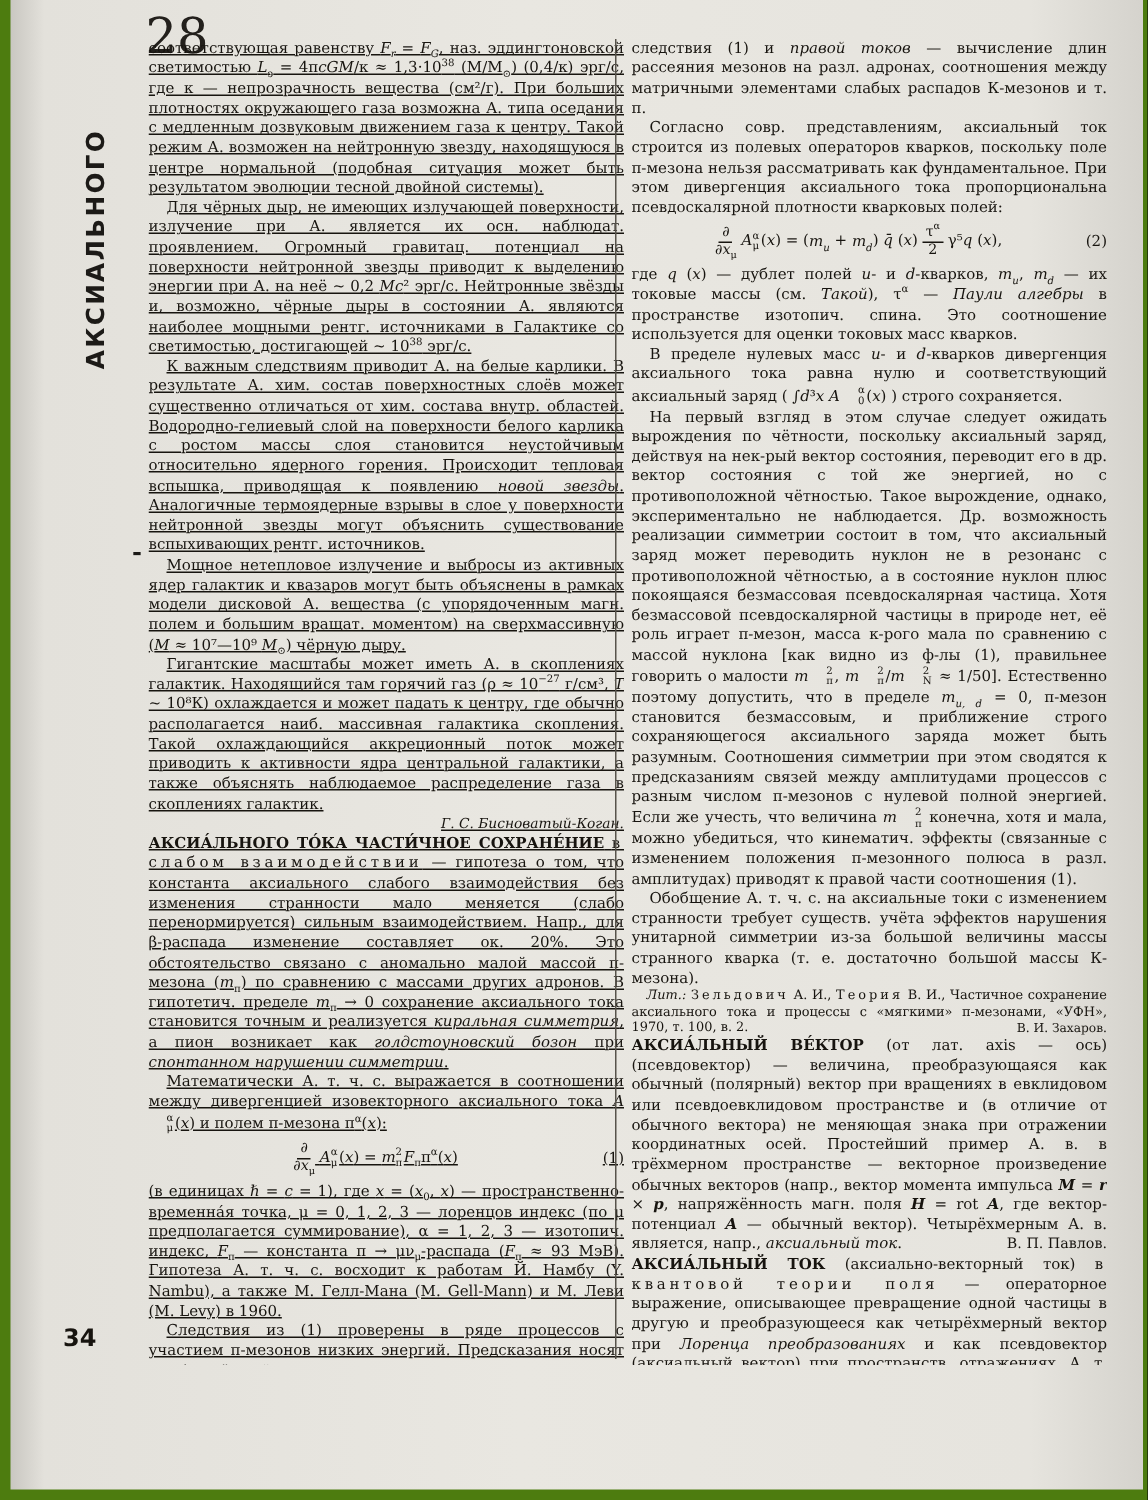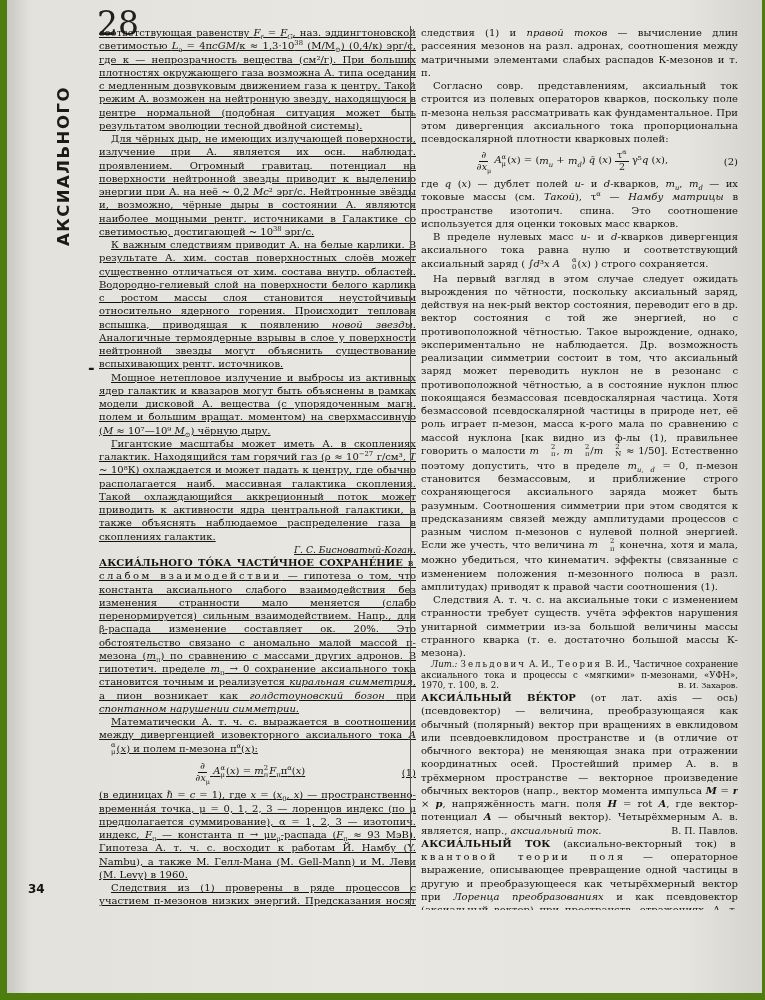--- a/index.html
+++ b/index.html
@@ -3,21 +3,21 @@
 <meta charset="utf-8">
 <style>
   html,body{margin:0;padding:0;background:#0b0b0a;}
   .scan{position:relative;width:765px;height:1000px;overflow:hidden;background:#4d7c0f;font-family:"DejaVu Serif",serif;}
   .paper{position:absolute;left:7px;top:0;right:3px;bottom:7px;
     background:linear-gradient(90deg,#c9c7c1 0,#e3e1db 3%,#e9e7e1 45%,#e6e4de 90%,#d5d3cd 100%);}
   .pagenum-top{position:absolute;left:97px;top:4px;font-size:33px;color:#23201c;}
   .margin-label{position:absolute;left:54px;top:86px;writing-mode:vertical-rl;transform:rotate(180deg);
     font-family:"DejaVu Sans",sans-serif;font-weight:bold;font-size:16.5px;letter-spacing:1.5px;color:#1c1a17;}
   .margin-dash{position:absolute;left:88px;top:358px;font-weight:bold;color:#1c1a17;}
-  .pagenum-bottom{position:absolute;left:28px;top:882px;font-family:"DejaVu Sans",sans-serif;font-weight:bold;font-size:12px;color:#17140f;}
+  .pagenum-bottom{position:absolute;left:42px;top:882px;font-family:"DejaVu Sans",sans-serif;font-weight:bold;font-size:16px;color:#17140f;}
   .divider{position:absolute;left:410px;top:26px;width:1px;height:880px;background:#57534b;}
   .col{position:absolute;top:26px;width:317px;height:884px;overflow:hidden;
     font-size:10px;line-height:13.25px;color:#17140f;text-align:justify;}
   .col.left{left:99px;text-decoration:underline;}
   .col.right{left:421px;}
   .block{margin:0;}
   .block.body{text-indent:12px;}
   .block.flush{text-indent:0;}
   .block.entry{text-indent:0;}
   .block.lit{font-size:8.6px;line-height:10.6px;text-indent:10px;}
@@ -84,36 +84,36 @@
             <span>∂<i>x</i><sub>μ</sub></span>
           </span>&nbsp;<i>A</i><span class="ss">
             <sup>α</sup>
             <sub>μ</sub>
           </span>(<i>x</i>) = (<i>m<sub>u</sub></i> + <i>m<sub>d</sub></i>) <i>q̄</i> (<i>x</i>) <span class="frac">
             <span>τ<sup>α</sup></span>
             <span>2</span>
           </span> γ⁵<i>q</i> (<i>x</i>),</span>
         <span class="f-num">(2)</span>
       </div>
-      <div class="block flush">где <i>q</i> (<i>x</i>) — дублет полей <i>u</i>- и <i>d</i>-кварков, <i>m<sub>u</sub></i>, <i>m<sub>d</sub></i> — их токовые массы (см. <i>Такой</i>), τ<sup>α</sup> — <i>Намбу матрицы</i> в пространстве изотопич. спина. Это соотношение используется для оценки токовых масс кварков.</div>
+      <div class="block flush">где <i>q</i> (<i>x</i>) — дублет полей <i>u</i>- и <i>d</i>-кварков, <i>m<sub>u</sub></i>, <i>m<sub>d</sub></i> — их токовые массы (см. <i>Такой</i>), τ<sup>α</sup> — <i>Паули алгебры</i> в пространстве изотопич. спина. Это соотношение используется для оценки токовых масс кварков.</div>
       <div class="block body">В пределе нулевых масс <i>u</i>- и <i>d</i>-кварков дивергенция аксиального тока равна нулю и соответствующий аксиальный заряд ( ∫<i>d</i>³<i>x A</i><span class="ss">
           <sup>α</sup>
           <sub>0</sub>
         </span>(<i>x</i>) ) строго сохраняется.</div>
       <div class="block body">На первый взгляд в этом случае следует ожидать вырождения по чётности, поскольку аксиальный заряд, действуя на нек-рый вектор состояния, переводит его в др. вектор состояния с той же энергией, но с противоположной чётностью. Такое вырождение, однако, экспериментально не наблюдается. Др. возможность реализации симметрии состоит в том, что аксиальный заряд может переводить нуклон не в резонанс с противоположной чётностью, а в состояние нуклон плюс покоящаяся безмассовая псевдоскалярная частица. Хотя безмассовой псевдоскалярной частицы в природе нет, её роль играет π-мезон, масса к-рого мала по сравнению с массой нуклона [как видно из ф-лы (1), правильнее говорить о малости <i>m</i><span class="ss">
           <sup>2</sup>
           <sub>π</sub>
         </span>, <i>m</i><span class="ss">
           <sup>2</sup>
           <sub>π</sub>
         </span>/<i>m</i><span class="ss">
           <sup>2</sup>
           <sub>N</sub>
         </span> ≈ 1/50]. Естественно поэтому допустить, что в пределе <i>m<sub>u, d</sub></i> = 0, π-мезон становится безмассовым, и приближение строго сохраняющегося аксиального заряда может быть разумным. Соотношения симметрии при этом сводятся к предсказаниям связей между амплитудами процессов с разным числом π-мезонов с нулевой полной энергией. Если же учесть, что величина <i>m</i><span class="ss">
           <sup>2</sup>
           <sub>π</sub>
         </span> конечна, хотя и мала, можно убедиться, что кинематич. эффекты (связанные с изменением положения π-мезонного полюса в разл. амплитудах) приводят к правой части соотношения (1).</div>
-      <div class="block body">Следствия А. т. ч. с. на аксиальные токи с изменением странности требует существ. учёта эффектов нарушения унитарной симметрии из-за большой величины массы странного кварка (т. е. достаточно большой массы К-мезона).</div>
+      <div class="block body">Обобщение А. т. ч. с. на аксиальные токи с изменением странности требует существ. учёта эффектов нарушения унитарной симметрии из-за большой величины массы странного кварка (т. е. достаточно большой массы К-мезона).</div>
       <div class="block lit"><i>Лит.:</i> <span class="sp2">Зельдович</span> А. И., <span class="sp2">Теория</span> В. И., Частичное сохранение аксиального тока и процессы с «мягкими» π-мезонами, «УФН», 1970, т. 100, в. 2. <span class="sig">В. И. Захаров.</span></div>
       <div class="block entry"><b>АКСИА́ЛЬНЫЙ ВЕ́КТОР</b> (от лат. axis — ось) (псевдовектор) — величина, преобразующаяся как обычный (полярный) вектор при вращениях в евклидовом или псевдоевклидовом пространстве и (в отличие от обычного вектора) не меняющая знака при отражении координатных осей. Простейший пример А. в. в трёхмерном пространстве — векторное произведение обычных векторов (напр., вектор момента импульса <b><i>M</i></b> = <b><i>r</i></b> × <b><i>p</i></b>, напряжённость магн. поля <b><i>H</i></b> = rot <b><i>A</i></b>, где вектор-потенциал <b><i>A</i></b> — обычный вектор). Четырёхмерным А. в. является, напр., <i>аксиальный ток</i>. <span class="sig">В. П. Павлов.</span></div>
       <div class="block entry"><b>АКСИА́ЛЬНЫЙ ТОК</b> (аксиально-векторный ток) <span class="sp">в квантовой теории поля</span> — операторное выражение, описывающее превращение одной частицы в другую и преобразующееся как четырёхмерный вектор при <i>Лоренца преобразованиях</i> и как псевдовектор (аксиальный вектор) при пространств. отражениях. А. т. является одним из осн. понятий в теории слабого взаимодействия, а также при описании  сильного взаимодействия. Пример А. т. — выражение ψ̄ ()γγ⁵ψ (), где ψ () — спинорное </div>
     </div>
 </div>
 
 </body></html>

